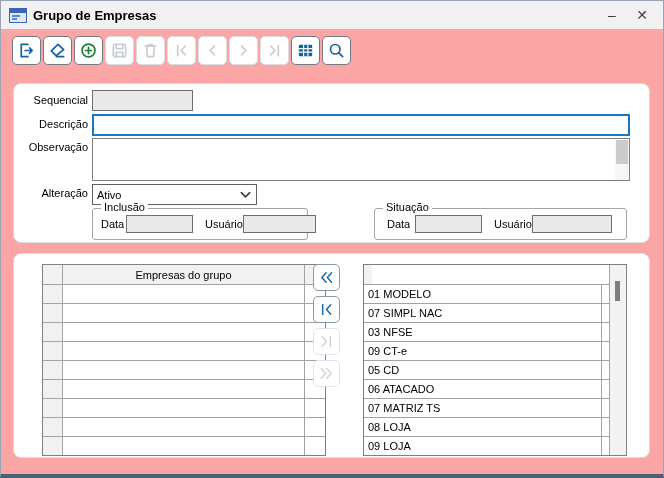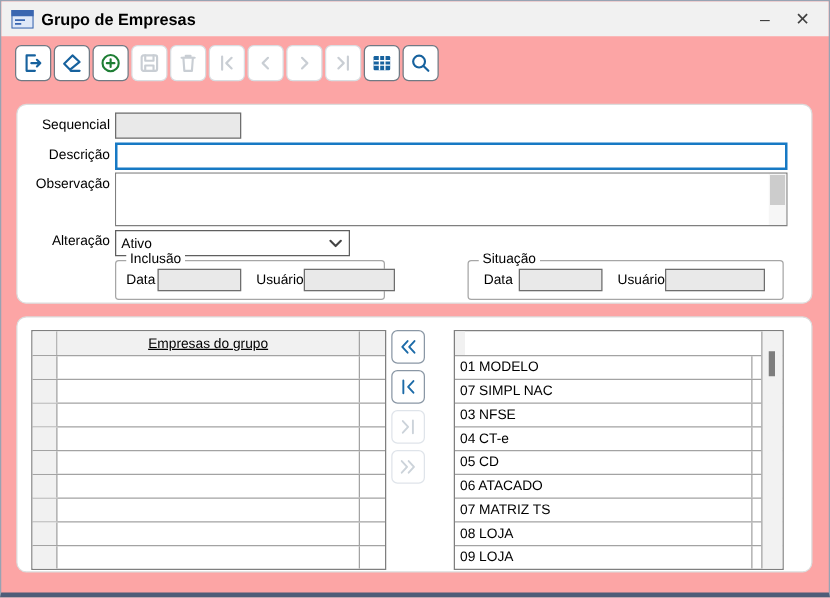--- a/index.html
+++ b/index.html
@@ -32,38 +32,38 @@
   .fin{position:absolute;font-size:11px;font-family:"Liberation Sans",sans-serif;
     border:1px solid #6e6e6e;background:#fff;padding:1px 3px;outline:none;}
   .fin:disabled,.fin.dis{background:#e9e9e9;}
   
   .obswrap{position:absolute;left:78px;top:54px;width:538px;height:43px;border:1px solid #7f7f7f;background:#fff;}
   .obsinput{position:absolute;left:0;top:0;width:522px;height:41px;border:none;resize:none;
     font-family:"Liberation Sans",sans-serif;font-size:11px;padding:2px 3px;outline:none;}
   .obsscroll{position:absolute;right:0;top:0;width:14px;height:41px;background:#f6f6f6;}
   .obsthumb{position:absolute;right:1px;top:1px;width:12px;height:24px;background:#cccccc;}
   
-  .fselect{position:absolute;left:78px;top:100px;width:188px;height:21px;border:1px solid #5f5f5f;
+  .fselect{position:absolute;left:78px;top:100px;width:165px;height:21px;border:1px solid #5f5f5f;
     background:#fff;font-size:11px;display:flex;align-items:center;padding:0 4px;}
   .fselect span{flex:1;}
   
   .gbox{position:absolute;border:1px solid #a6a6a6;border-radius:3px;height:32px;}
   .gbox .legend{position:absolute;top:-8px;left:8px;background:#fff;padding:0 3px;font-size:11px;}
   .gbox .glabel{position:absolute;top:9px;font-size:11px;}
   .gbox .gin{position:absolute;top:6px;height:18px;}
   
   .grid{position:absolute;top:10px;border:1px solid #7f7f7f;background:#fff;overflow:hidden;}
   .tr{display:flex;height:19px;border-bottom:1px solid #a3a3a3;}
   .tr.head{height:20px;}
   .td{border-right:1px solid #a3a3a3;height:100%;font-size:11px;display:flex;align-items:center;
     padding:0 4px;white-space:nowrap;overflow:hidden;}
   .td.sel{width:20px;background:#f1f1f1;padding:0;}
   .td.hc{justify-content:center;background:#f1f1f1;}
   .td.extra{border-right:none;padding:0;}
-  #grid-left{left:11px;width:284px;height:192px;text-decoration:underline;}
+  #grid-left{left:28px;width:284px;height:192px;}
   #grid-left .td.main{width:243px;}
   #grid-left .td.extra{width:20px;}
   #grid-right{left:349px;width:264px;height:192px;}
   #grid-right .td.main{width:238px;}
   #grid-right .td.extra{width:8px;}
   .vscroll{position:absolute;right:0;top:0;width:17px;height:100%;background:#f2f2f2;
     border-left:1px solid #a3a3a3;}
   .vthumb{position:absolute;left:5px;top:16px;width:5px;height:20px;background:#7e7e7e;}
   
   .xfer{position:absolute;left:299px;width:27px;height:27px;border-radius:5px;background:#fff;
@@ -278,21 +278,21 @@
         </div>
       <div class="tr">
           <div class="td main">07 SIMPL NAC</div>
           <div class="td extra"></div>
         </div>
       <div class="tr">
           <div class="td main">03 NFSE</div>
           <div class="td extra"></div>
         </div>
       <div class="tr">
-          <div class="td main">04 CT-e</div>
+          <div class="td main">09 CT-e</div>
           <div class="td extra"></div>
         </div>
       <div class="tr">
           <div class="td main">05 CD</div>
           <div class="td extra"></div>
         </div>
       <div class="tr">
           <div class="td main">06 ATACADO</div>
           <div class="td extra"></div>
         </div>

